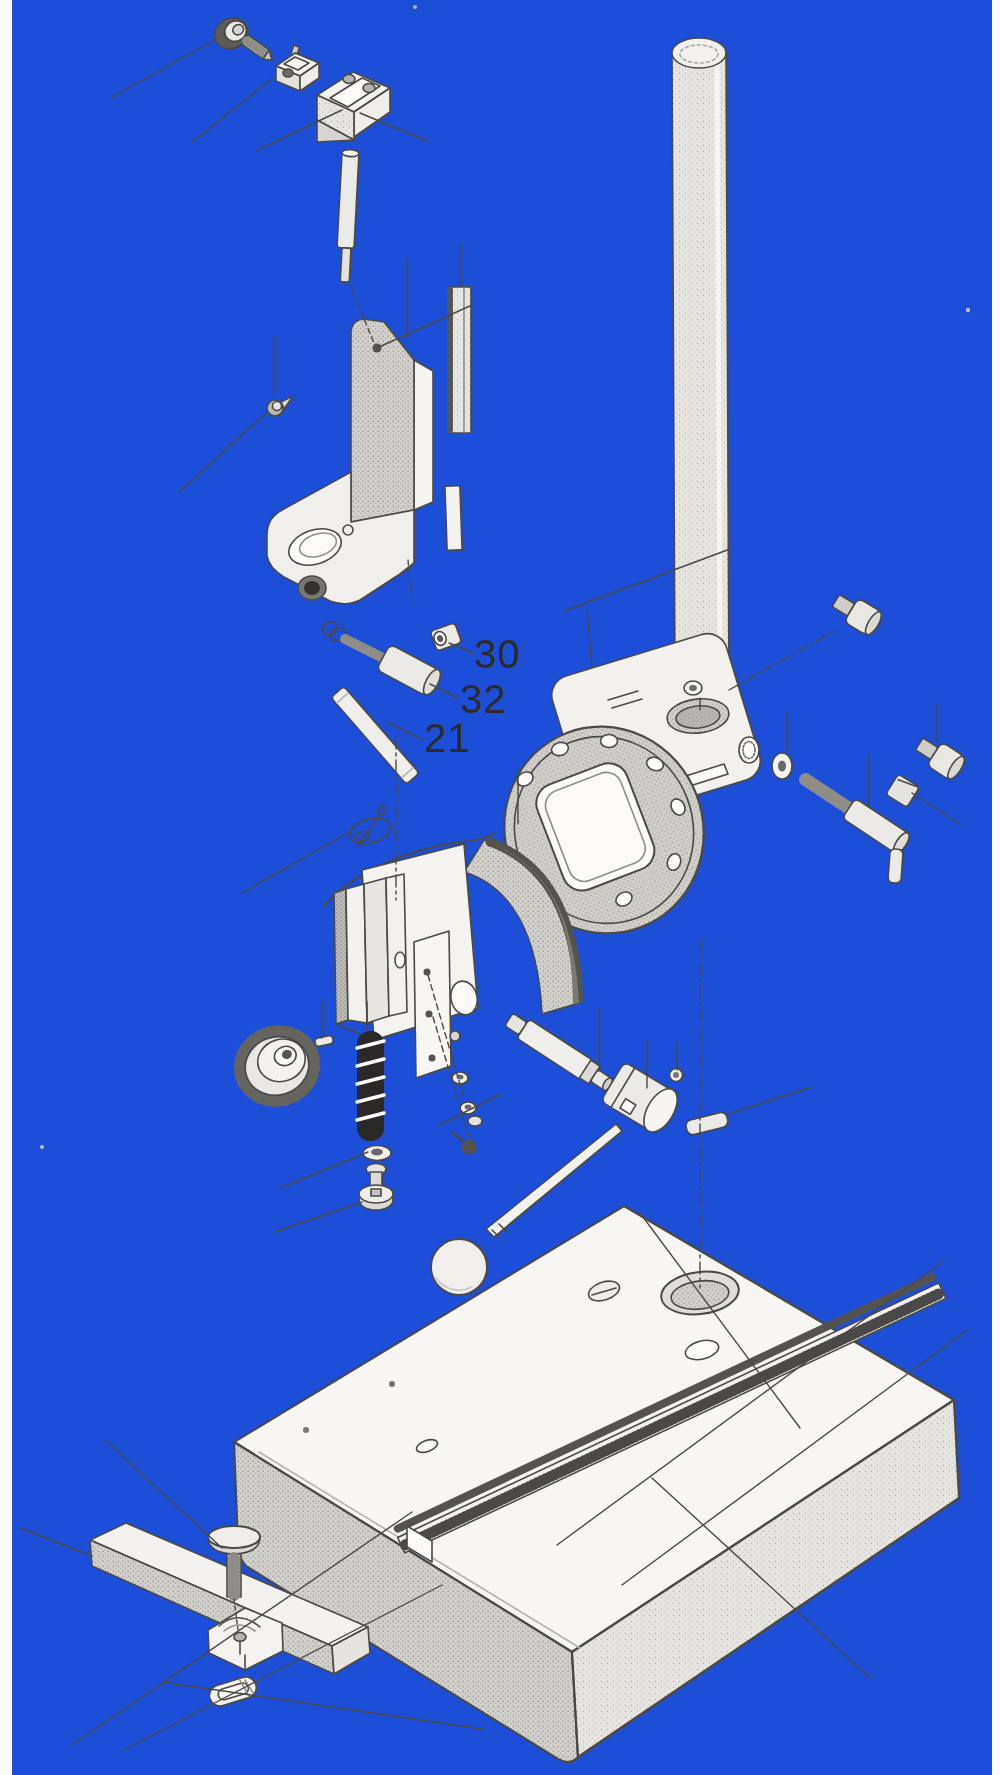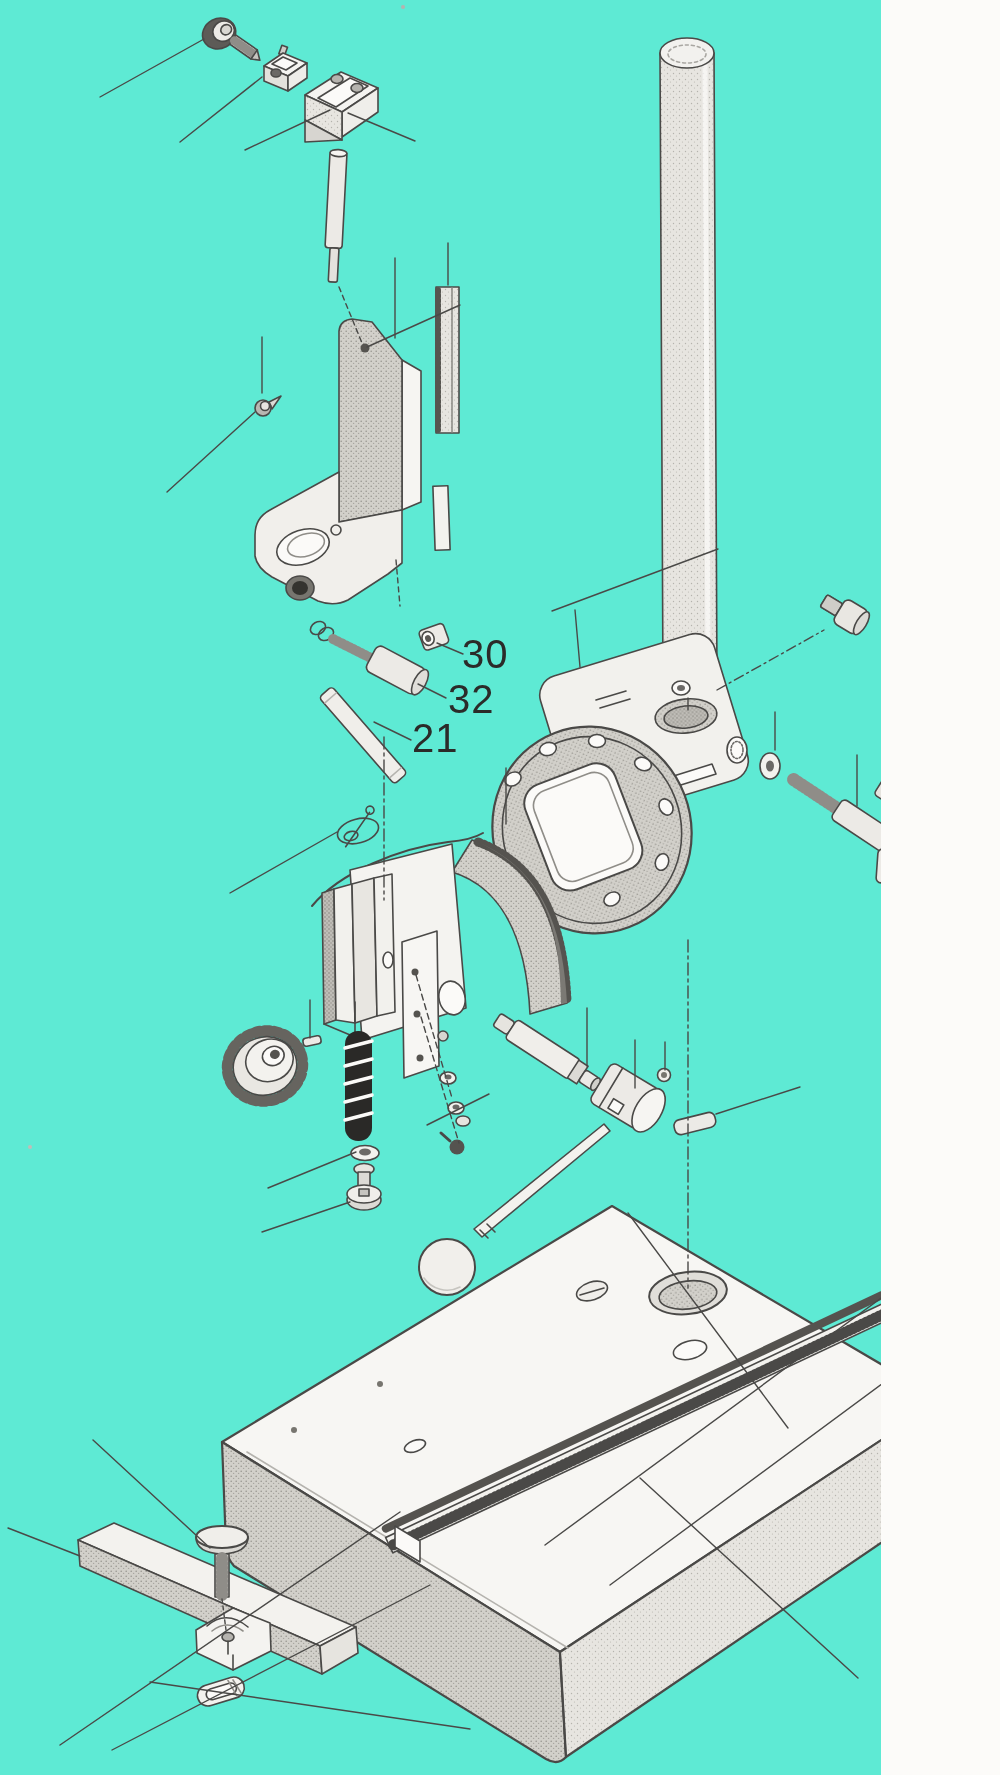--- a/index.html
+++ b/index.html
@@ -1,16 +1,16 @@
 <!DOCTYPE html>
 <html><head>
 <meta charset="utf-8">
 <style>
   html,body{margin:0;padding:0;background:#fcfbf9;}
-  .page{width:881px;height:1775px;position:relative;background:#5eead4;overflow:hidden;}
+  .page{width:980px;height:1775px;position:relative;background:#1d4ed8;overflow:hidden;margin-left:12px;}
   svg{display:block;}
   .callout{font-family:"Liberation Sans",sans-serif;font-size:40px;fill:#2b2b29;letter-spacing:1px;}
 </style>
 </head>
 <body>
 
 <div class="page">
 <svg width="1000" height="1775" viewBox="0 0 1000 1775">
 <defs>
   <pattern id="stip" patternUnits="userSpaceOnUse" width="5" height="5">

